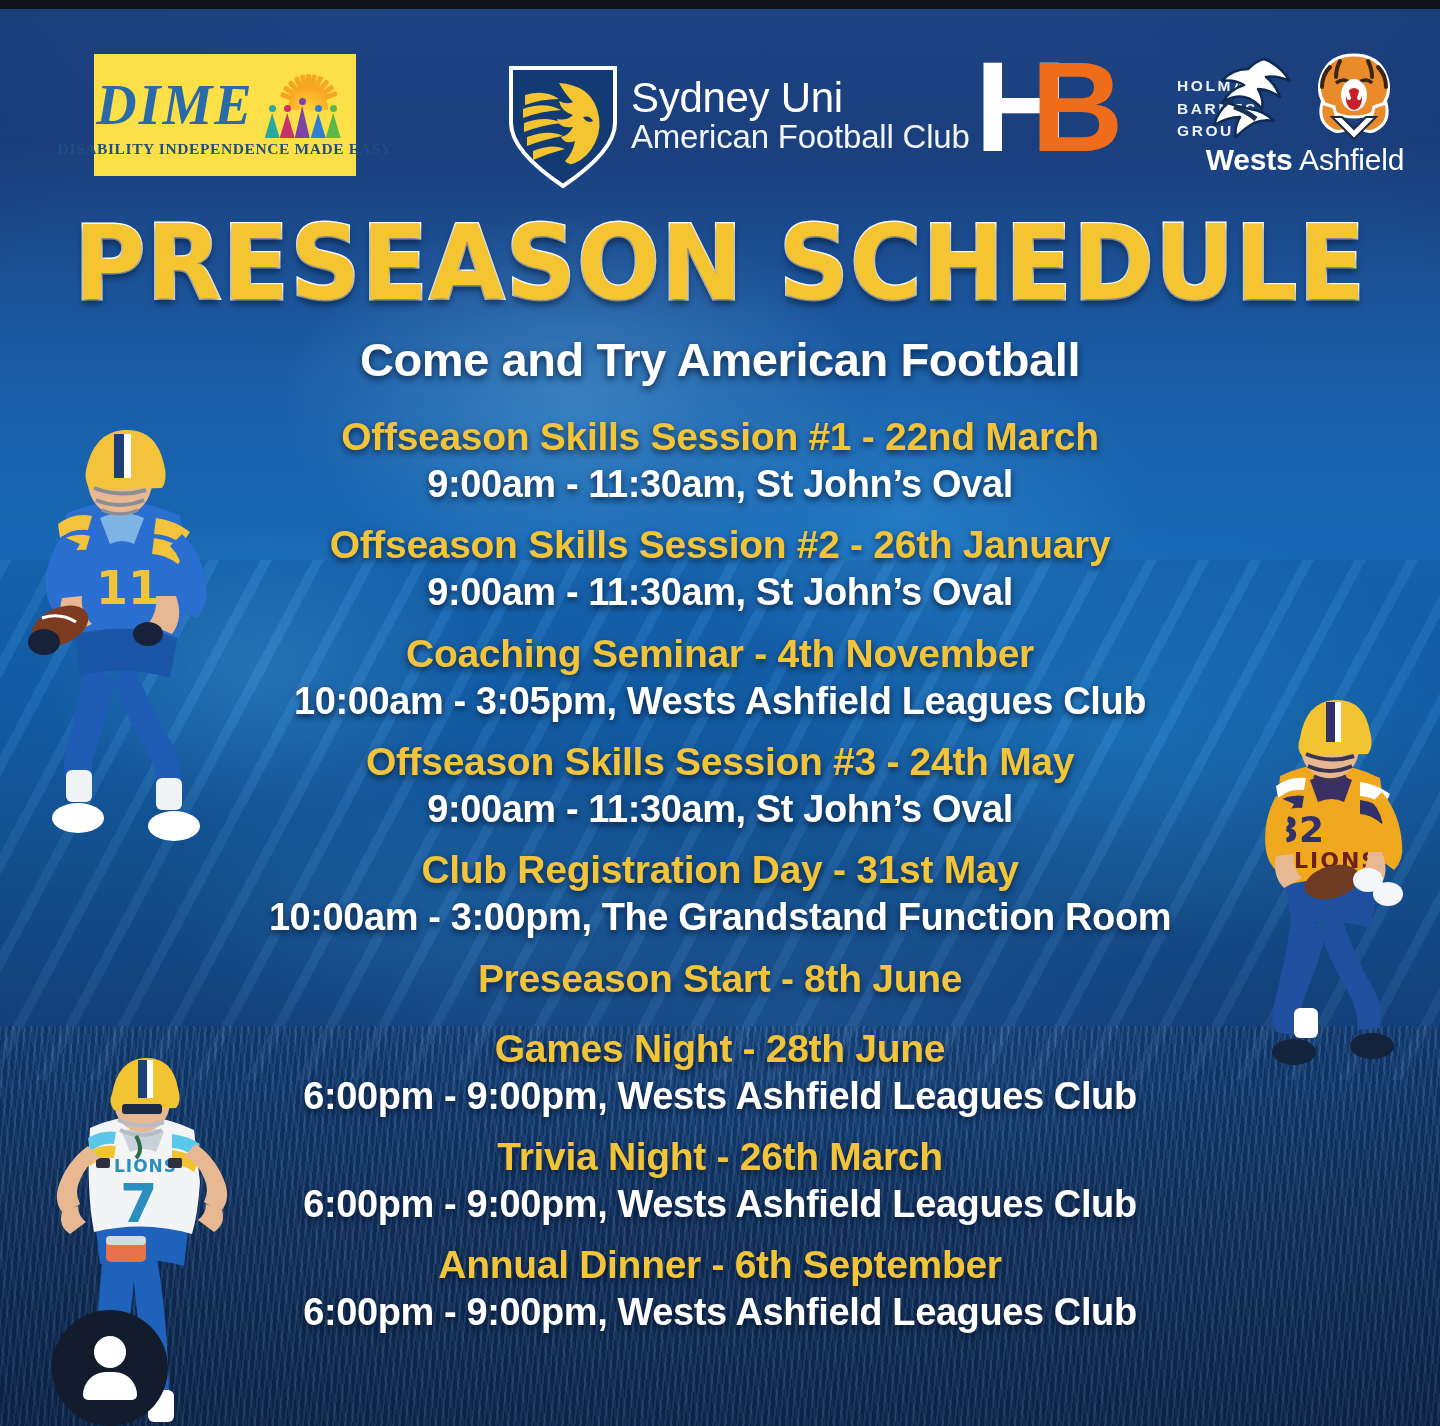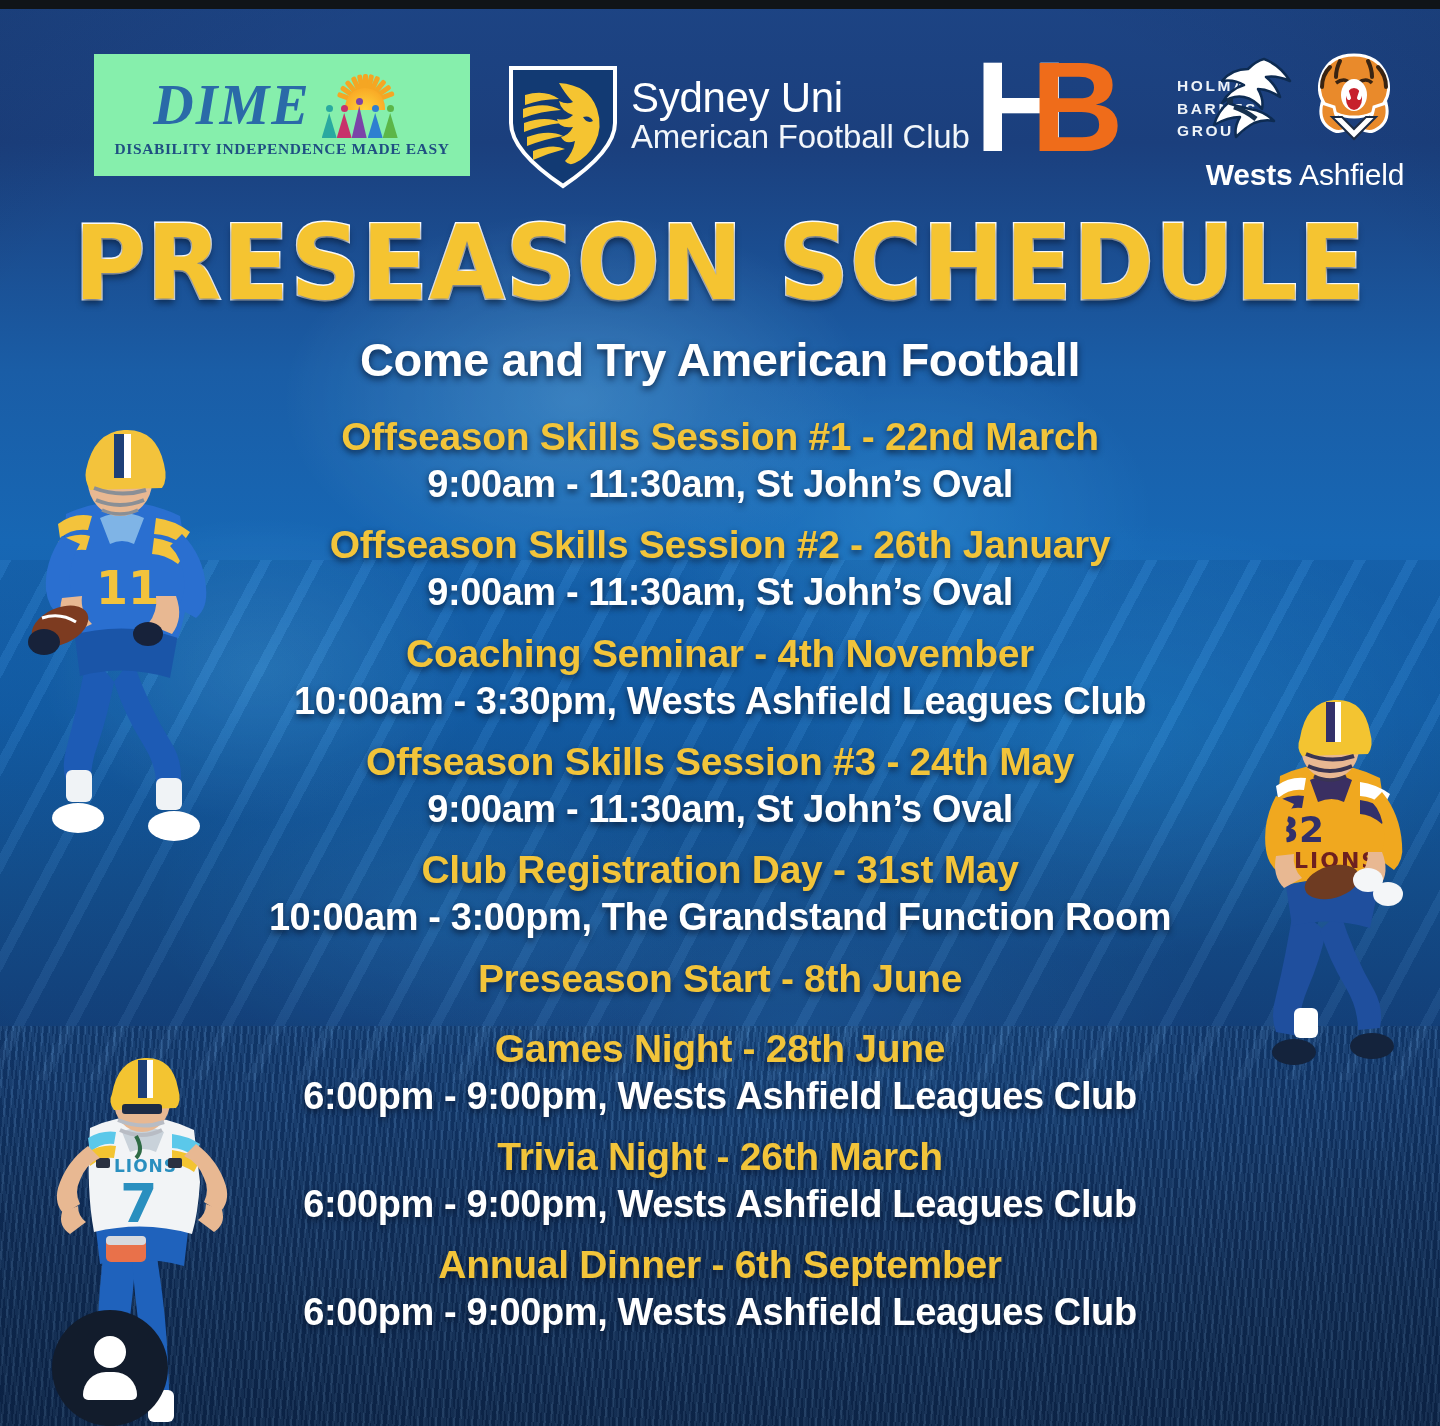--- a/index.html
+++ b/index.html
@@ -79,22 +79,22 @@
   }
 
   
   .logo-row{
     position:absolute; left:0; top:9px; width:1440px; height:165px; z-index:30;
   }
 
   
   .dime{
     position:absolute; left:94px; top:45px;
-    width:376px; height:122px;
-    background:#86efac;
+    width:262px; height:122px;
+    background:#fde047;
     display:flex; align-items:center; justify-content:center;
     flex-direction:column; gap:2px;
   }
   .dime-main{ display:flex; align-items:center; gap:8px; }
   .dime-word{
     font-family:"Liberation Serif", serif;
     font-style:italic; font-weight:700;
     font-size:56px; letter-spacing:2px;
     color:#2a6aa8; line-height:1;
   }
@@ -149,21 +149,21 @@
   }
   .hb-b{
     position:absolute; left:56px; top:0; width:96px; height:104px; color:#ef6c1a;
     font-size:128px; font-weight:700; line-height:.78; letter-spacing:-6px;
   }
   .hb-words{ color:#eef3f8; font-size:15.5px; font-weight:600; letter-spacing:2.6px; line-height:1.45;margin-left:38px; }
 
   
   .wests{ position:absolute; left:1205px; top:40px; width:200px; text-align:center; }
   .wests-marks{ display:flex; align-items:flex-end; justify-content:center; gap:6px; height:92px; }
-  .wests-word{ margin-top:17px; font-size:30px; color:#ffffff; letter-spacing:-.2px; white-space:nowrap; }
+  .wests-word{ margin-top:2px; font-size:30px; color:#ffffff; letter-spacing:-.2px; white-space:nowrap; }
   .wests-word b{ font-weight:700; }
   .wests-word span{ font-weight:400; }
 
   
   .main-title{
     position:absolute; left:0; top:213px; width:1440px; z-index:25;
     text-align:center;
     font-family:"DejaVu Sans", sans-serif;
     font-weight:700;
     font-size:92px;
@@ -474,21 +474,21 @@
     <div class="event">
       <div class="ev-title">Offseason Skills Session #1 - 22nd March</div>
       <div class="ev-detail">9:00am - 11:30am, St John’s Oval</div>
     </div>
     <div class="event">
       <div class="ev-title">Offseason Skills Session #2 - 26th January</div>
       <div class="ev-detail">9:00am - 11:30am, St John’s Oval</div>
     </div>
     <div class="event">
       <div class="ev-title">Coaching Seminar - 4th November</div>
-      <div class="ev-detail">10:00am - 3:30pm, Wests Ashfield Leagues Club</div>
+      <div class="ev-detail">10:00am - 3:05pm, Wests Ashfield Leagues Club</div>
     </div>
     <div class="event">
       <div class="ev-title">Offseason Skills Session #3 - 24th May</div>
       <div class="ev-detail">9:00am - 11:30am, St John’s Oval</div>
     </div>
     <div class="event">
       <div class="ev-title">Club Registration Day - 31st May</div>
       <div class="ev-detail">10:00am - 3:00pm, The Grandstand Function Room</div>
     </div>
     <div class="event" style="margin-bottom:22px">

